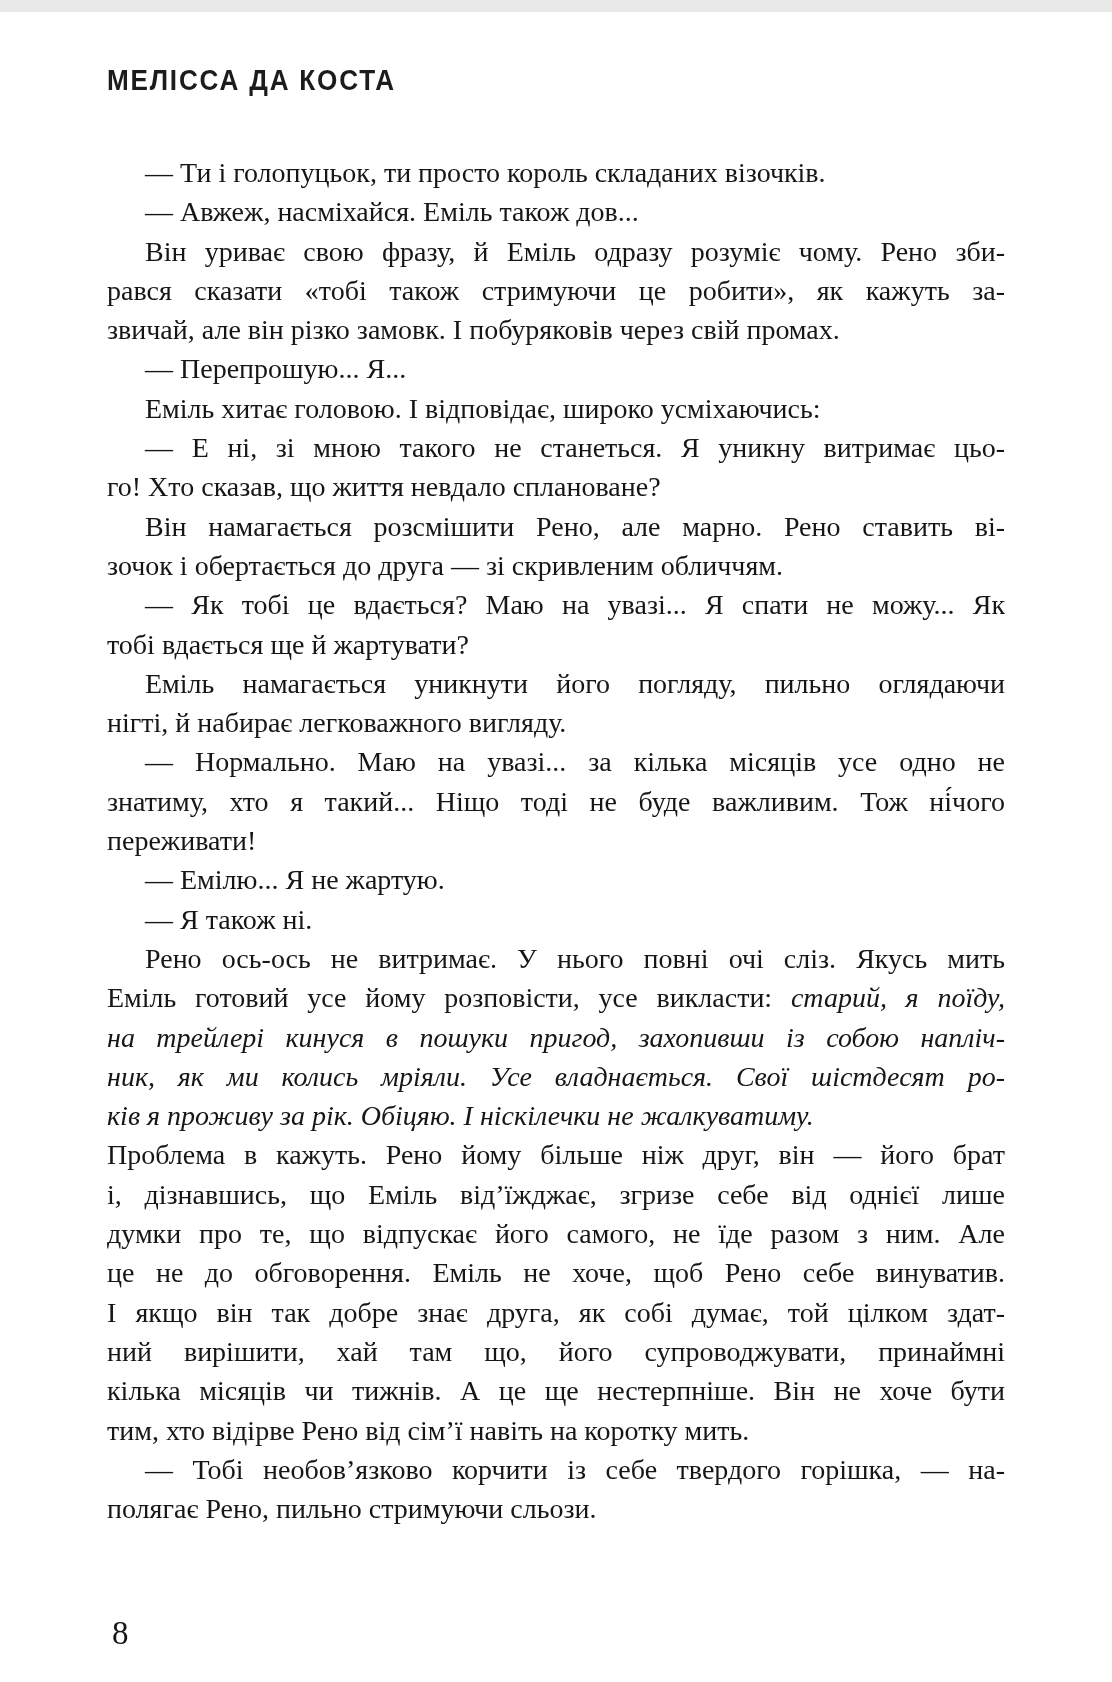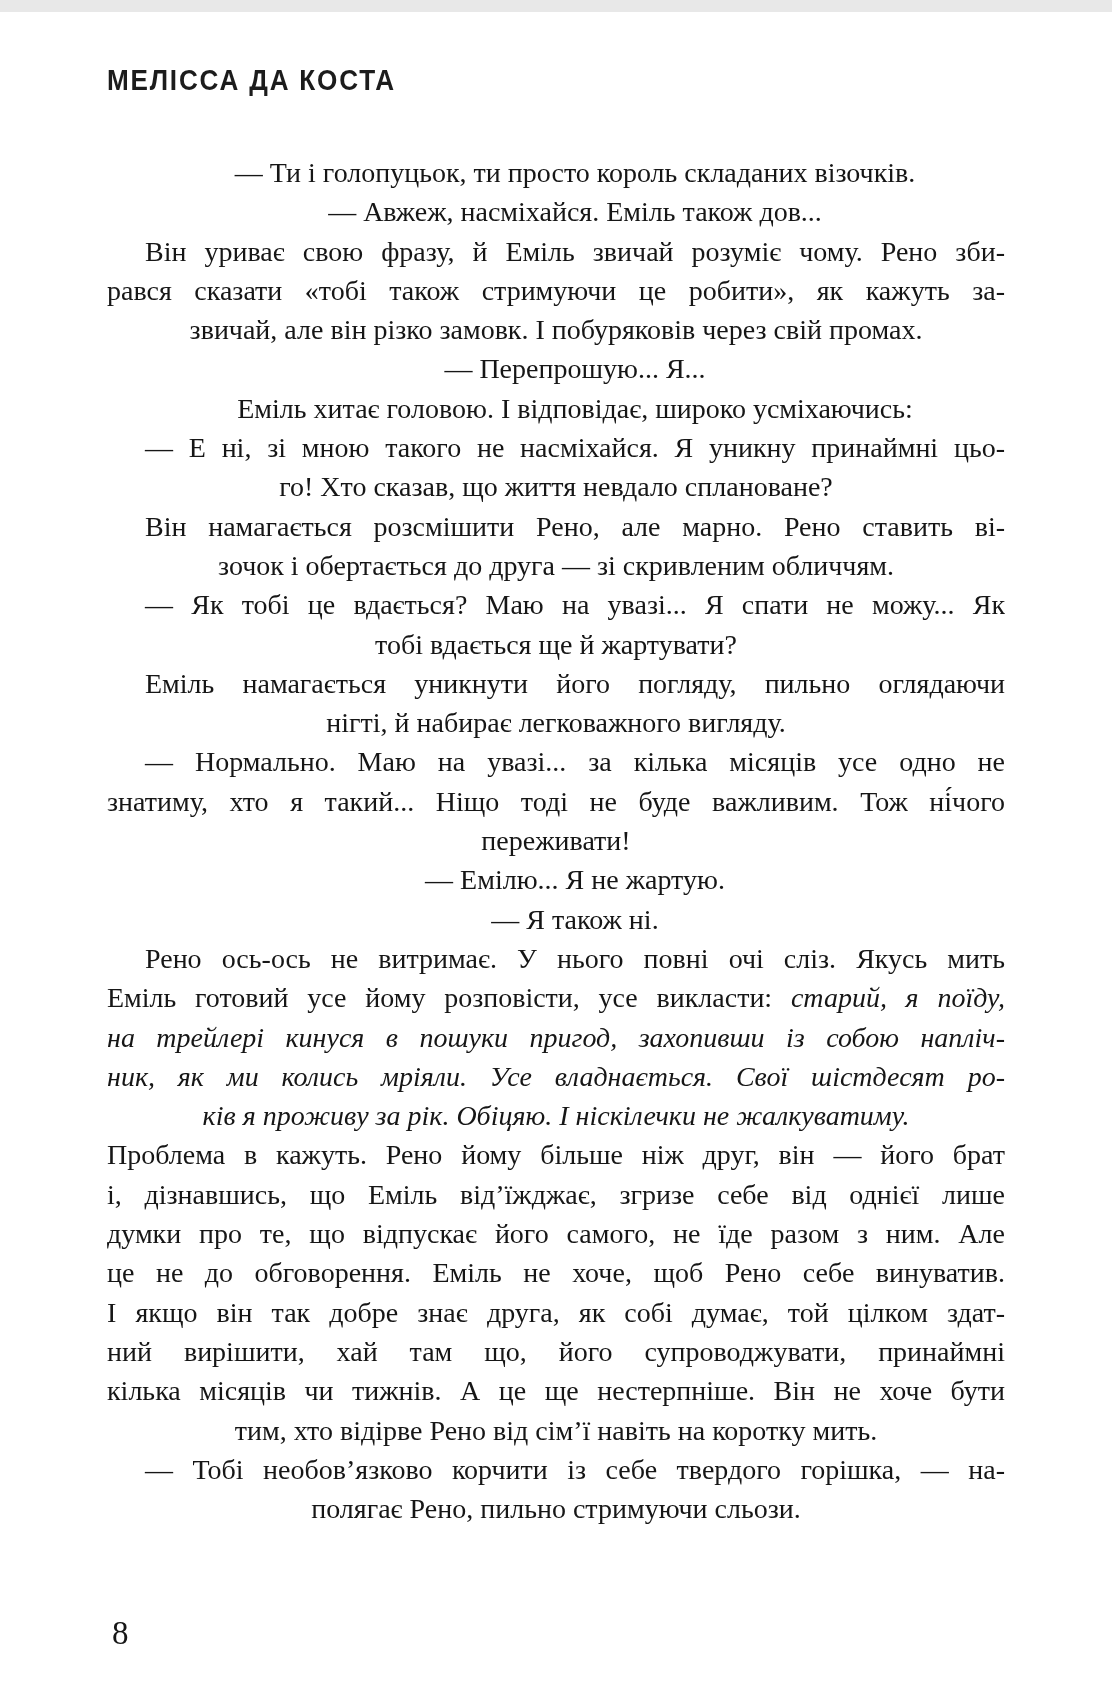--- a/index.html
+++ b/index.html
@@ -26,21 +26,21 @@
     white-space:nowrap;
   }
   .text-block{
     position:absolute;
     left:107px;top:141px;
     width:898px;
     font-size:28px;
     line-height:39.3px;
   }
   .line{
-    text-align:center;
+    text-align:left;
     overflow:hidden;
   }
   .line.just{
     text-align:justify;
     text-align-last:justify;
   }
   .line.indent{
     text-indent:38px;
   }
   .it{font-style:italic;}
@@ -53,26 +53,26 @@
 </style>
 </head>
 <body>
 
 <div class="page">
   <div class="running-header">МЕЛІССА ДА КОСТА</div>
 
   <main class="text-block" id="text-block">
       <div class="line indent"><span>— Ти і голопуцьок, ти просто король складаних візочків.</span></div>
       <div class="line indent"><span>— Авжеж, насміхайся. Еміль також дов...</span></div>
-      <div class="line indent just"><span>Він уриває свою фразу, й Еміль звичай розуміє чому. Рено зби-</span></div>
+      <div class="line indent just"><span>Він уриває свою фразу, й Еміль одразу розуміє чому. Рено зби-</span></div>
       <div class="line just"><span>рався сказати «тобі також стримуючи це робити», як кажуть за-</span></div>
       <div class="line"><span>звичай, але він різко замовк. І побуряковів через свій промах.</span></div>
       <div class="line indent"><span>— Перепрошую... Я...</span></div>
       <div class="line indent"><span>Еміль хитає головою. І відповідає, широко усміхаючись:</span></div>
-      <div class="line indent just"><span>— Е ні, зі мною такого не насміхайся. Я уникну принаймні цьо-</span></div>
+      <div class="line indent just"><span>— Е ні, зі мною такого не станеться. Я уникну витримає цьо-</span></div>
       <div class="line"><span>го! Хто сказав, що життя невдало сплановане?</span></div>
       <div class="line indent just"><span>Він намагається розсмішити Рено, але марно. Рено ставить ві-</span></div>
       <div class="line"><span>зочок і обертається до друга — зі скривленим обличчям.</span></div>
       <div class="line indent just"><span>— Як тобі це вдається? Маю на увазі... Я спати не можу... Як</span></div>
       <div class="line"><span>тобі вдається ще й жартувати?</span></div>
       <div class="line indent just"><span>Еміль намагається уникнути його погляду, пильно оглядаючи</span></div>
       <div class="line"><span>нігті, й набирає легковажного вигляду.</span></div>
       <div class="line indent just"><span>— Нормально. Маю на увазі... за кілька місяців усе одно не</span></div>
       <div class="line just"><span>знатиму, хто я такий... Ніщо тоді не буде важливим. Тож ні́чого</span></div>
       <div class="line"><span>переживати!</span></div>

